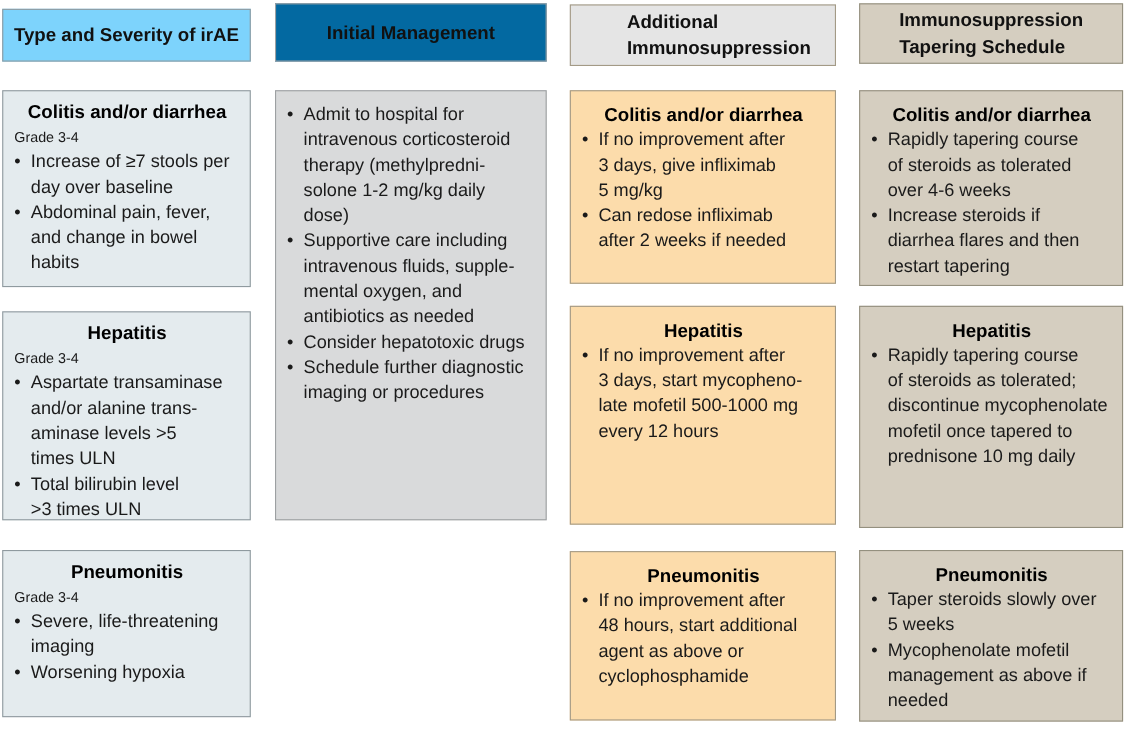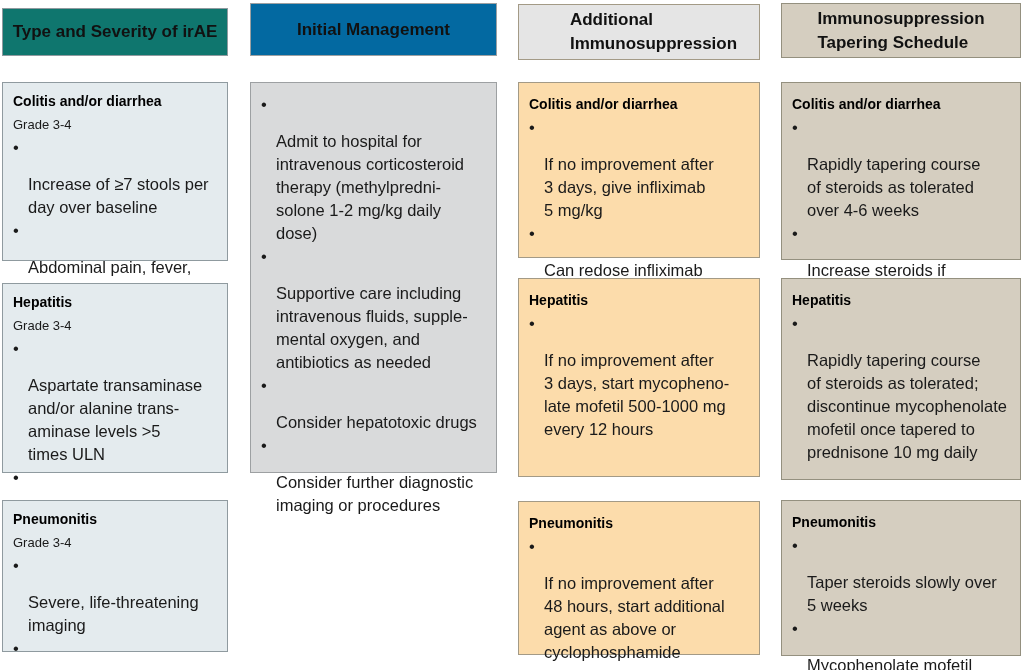--- a/index.html
+++ b/index.html
@@ -24,44 +24,45 @@
     font-weight:bold;
     font-size:17px;
     line-height:24px;
     text-align:left;
     white-space:pre-line;
     color:#111;
     padding:4px 8px;
   }
   .box-title {
     font-weight:bold;
-    font-size:14px;
+    font-size:17px;
     line-height:23px;
     color:#000;
     white-space:pre-line;
+    text-align:center;
   }
   .box-subtitle {
     font-size:13px;
     line-height:23px;
     white-space:pre-line;
   }
   .bullet {
     display:flex;
     font-size:16.5px;
     line-height:23px;
   }
   .b-dot { flex:0 0 15px; width:15px; }
-  .b-text { white-space:pre-line;margin-top:37px; }
+  .b-text { white-space:pre-line; }
 </style>
 </head>
 <body>
 
 <div class="fig">
 
-  <div class="bx hd" style="left: 2px; top: 8px; width: 226px; height: 48px; background: #0f766e; border-color: rgb(143, 154, 159);">Type and Severity of irAE</div>
+  <div class="bx hd" style="left: 2px; top: 8px; width: 226px; height: 48px; background: #7dd3fc; border-color: rgb(143, 154, 159);">Type and Severity of irAE</div>
 
   <div class="bx" style="left: 2px; top: 82px; width: 226px; height: 179px; background: rgb(228, 235, 238); border-color: rgb(143, 154, 159);">
     <div class="box-title">Colitis and/or diarrhea</div>
     <div class="box-subtitle">Grade 3-4</div>
     <div class="bullet">
       <span class="b-dot">•</span>
       <span class="b-text">Increase of ≥7 stools per
 day over baseline</span>
     </div>
     <div class="bullet">
@@ -120,21 +121,21 @@
 intravenous fluids, supple-
 mental oxygen, and
 antibiotics as needed</span>
     </div>
     <div class="bullet">
       <span class="b-dot">•</span>
       <span class="b-text">Consider hepatotoxic drugs</span>
     </div>
     <div class="bullet">
       <span class="b-dot">•</span>
-      <span class="b-text">Consider further diagnostic
+      <span class="b-text">Schedule further diagnostic
 imaging or procedures</span>
     </div>
   </div>
 
   <div class="bx hd" style="left: 518px; top: 4px; width: 242px; height: 56px; background: #e5e5e5; border-color: rgb(163, 154, 134); padding-left: 37px;">Additional
 Immunosuppression</div>
 
   <div class="bx" style="left: 518px; top: 82px; width: 242px; height: 176px; padding-top: 10px; background: rgb(252, 220, 171); border-color: rgb(163, 154, 134);">
     <div class="box-title">Colitis and/or diarrhea</div>
     <div class="bullet">

